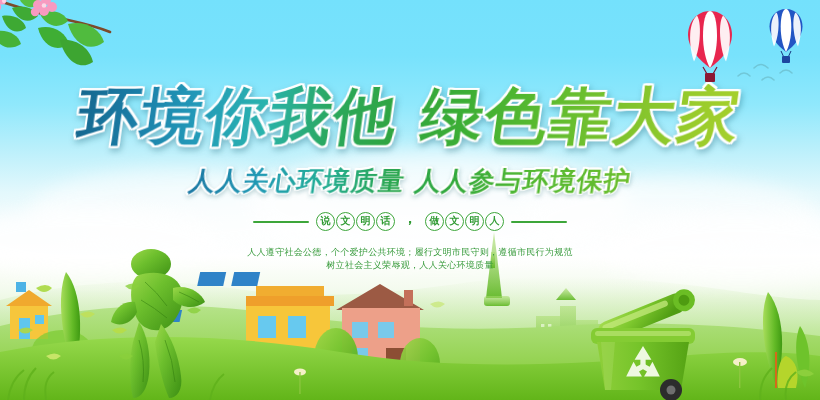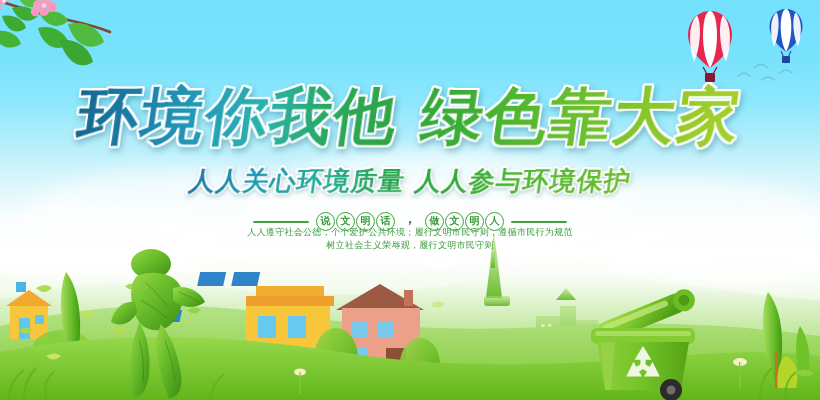--- a/index.html
+++ b/index.html
@@ -68,21 +68,21 @@
   .rule{width:56px;height:2px;background:#3da63a;border-radius:2px;}
   .chips{display:flex;align-items:center;gap:1px;}
   .chip{
     width:17px;height:17px;border:1.4px solid #3da63a;border-radius:50%;
     color:#2f9a32;font-size:10px;line-height:15px;text-align:center;
     font-family:"DejaVu Sans","Liberation Sans",sans-serif;font-weight:bold;
   }
   .comma{color:#2f9a32;font-size:14px;font-weight:bold;padding:0 1px 5px 1px;align-self:flex-end;}
 
   
-  .body-copy{position:absolute;left:0;right:0;top:226px;text-align:center;
+  .body-copy{position:absolute;left:0;right:0;top:246px;text-align:center;
     color:#3a9c3e;font-size:9px;line-height:13px;letter-spacing:.3px;
     font-family:"DejaVu Sans","Liberation Sans",sans-serif;}
 
   
   .scene{position:absolute;left:0;top:0;width:820px;height:400px;pointer-events:none;}
   .leafman{position:absolute;left:95px;top:248px;width:130px;height:152px;}
   .bin{position:absolute;left:585px;top:276px;width:120px;height:124px;}
 </style>
 </head>
 <body>
@@ -379,16 +379,16 @@
       <span class="chip">做</span>
       <span class="chip">文</span>
       <span class="chip">明</span>
       <span class="chip">人</span>
     </span>
     <span class="rule"></span>
   </div>
 
   <div class="body-copy">
     <div>人人遵守社会公德，个个爱护公共环境；履行文明市民守则，遵循市民行为规范</div>
-    <div>树立社会主义荣辱观，履行文明市民守则</div>
+    <div>树立社会主义荣辱观，人人关心环境质量</div>
   </div>
 
 </div>
 
 </body></html>

